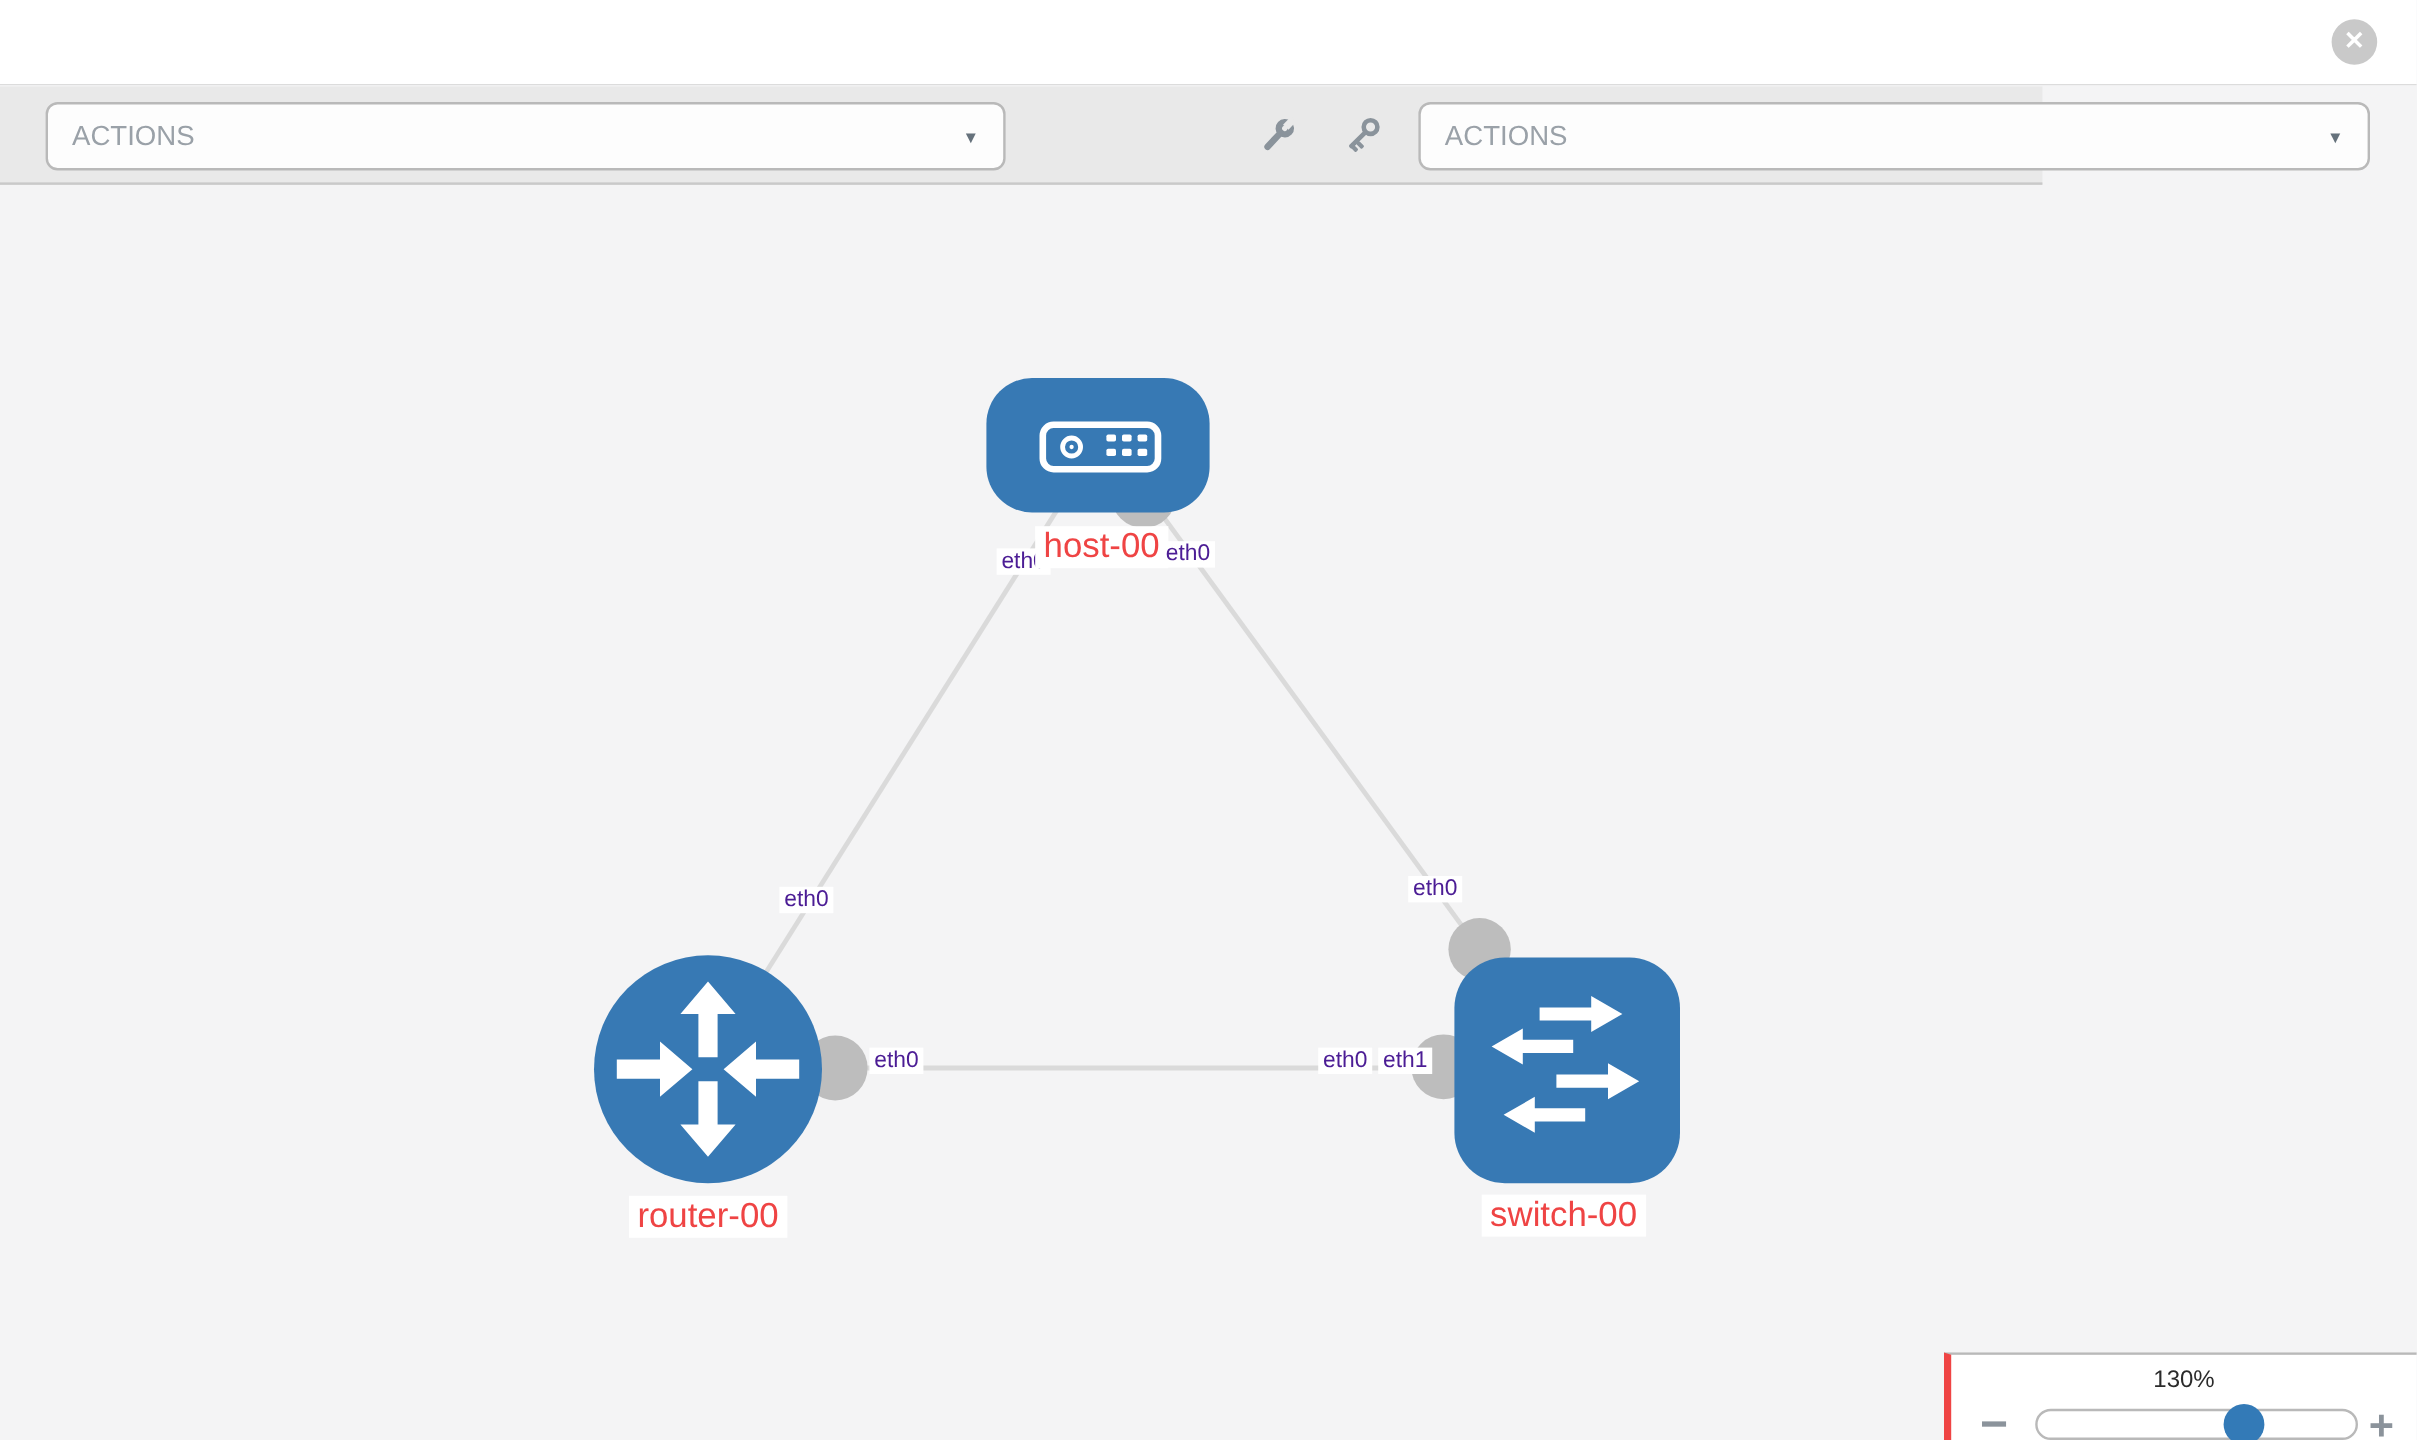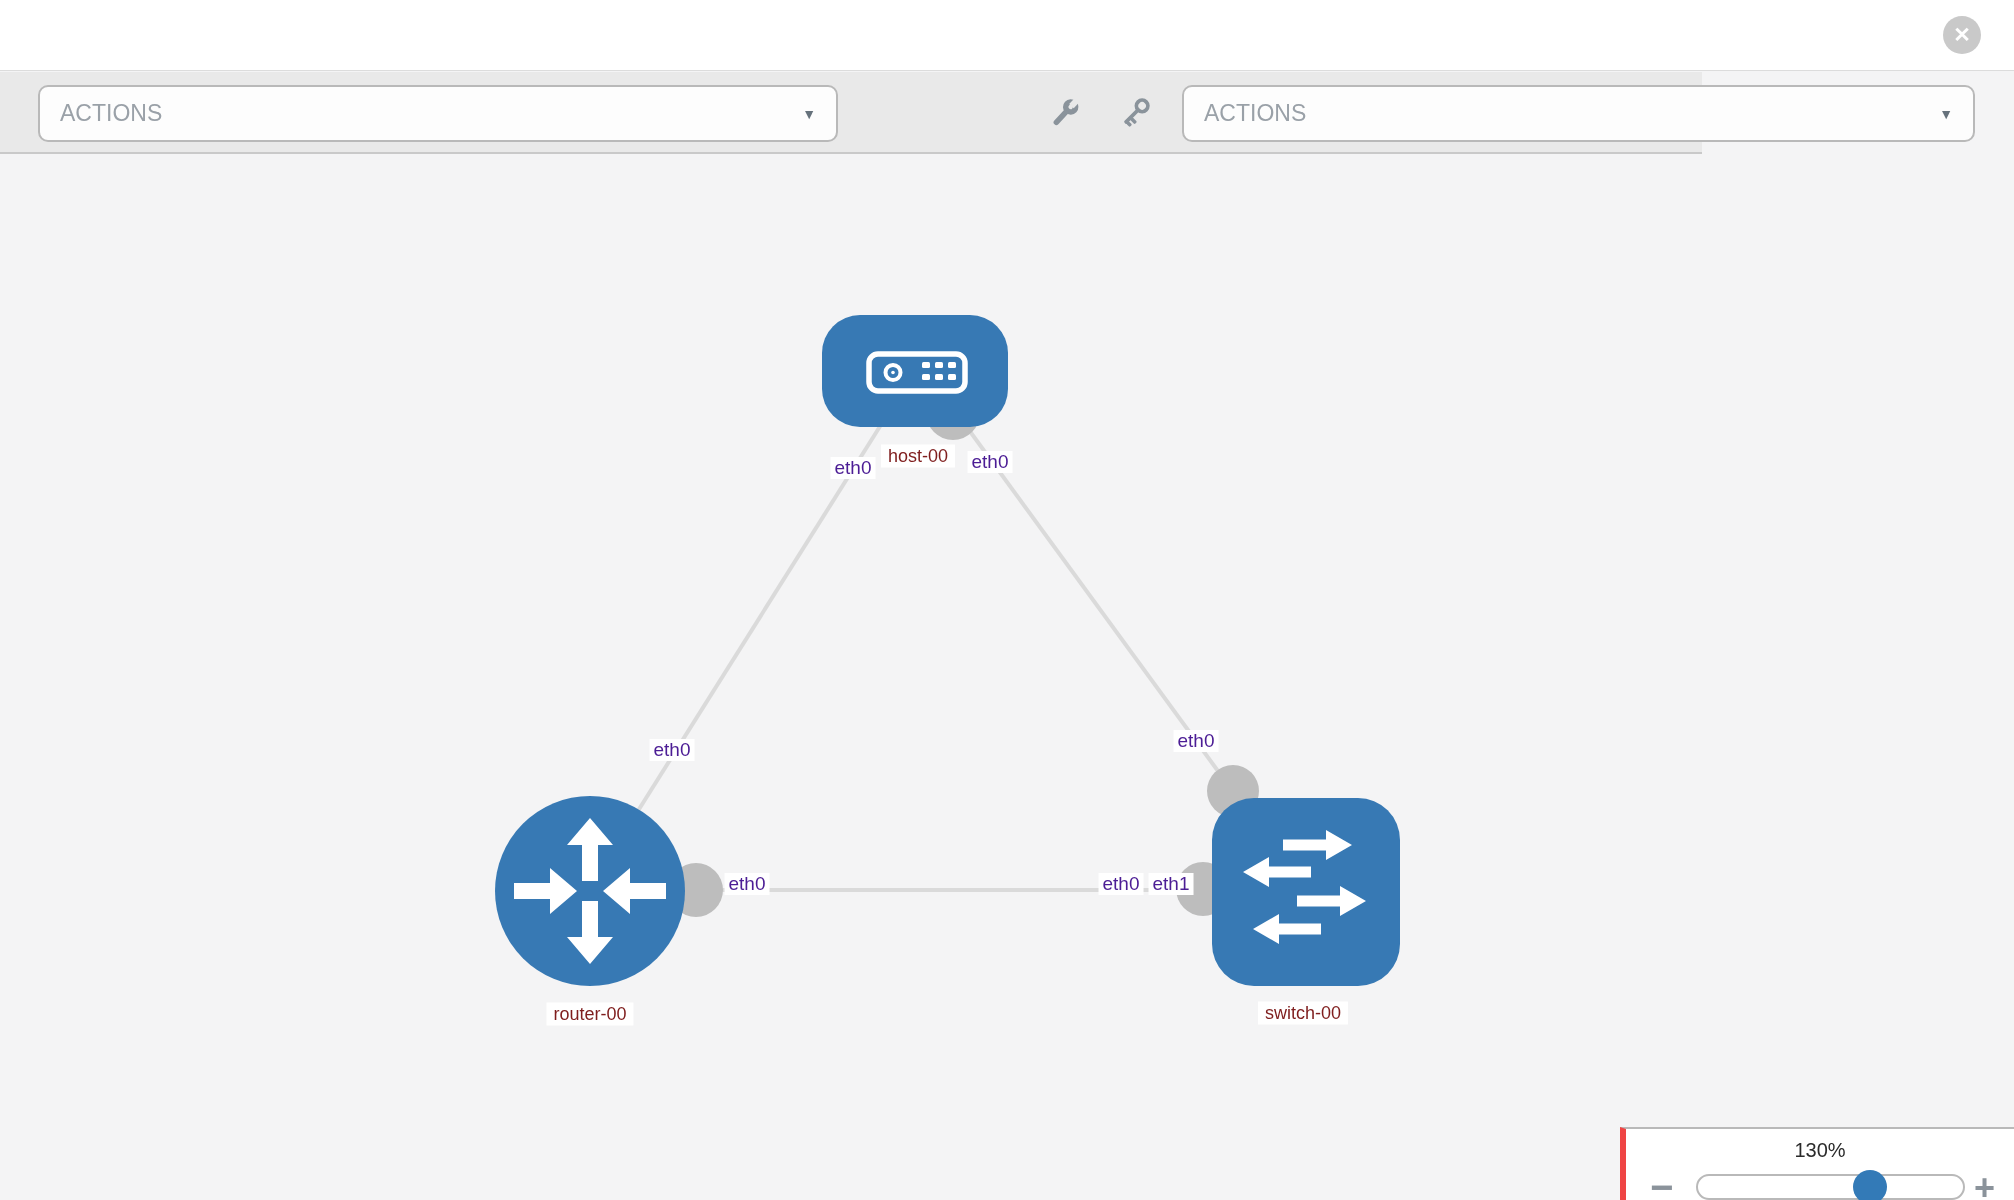--- a/index.html
+++ b/index.html
@@ -31,21 +31,21 @@
   .icon-wrench { left:1046px; }
   .icon-key    { left:1116px; }
 
   
   .canvas { position:absolute; top:156px; left:0; width:2014px; height:1044px;
             background:#f4f4f5; z-index:1; }
   svg.topo { position:absolute; top:0; left:0; z-index:5; }
 
   .lbl { position:absolute; transform:translate(-50%,-50%); background:#ffffff;
          white-space:nowrap; z-index:10; }
-  .node-lbl { font-size:18px; color:#7f1d1d; padding:1px 7px; }
+  .node-lbl { font-size:29px; color:#ef4444; padding:1px 7px; }
   .if-lbl   { font-size:19px; color:#4c1d95; padding:0 4px; }
 
   #lbl-host   { left:918px;  top:456px; }
   #lbl-router { left:590px;  top:1014px; }
   #lbl-switch { left:1303px; top:1013px; }
   #if-hl  { left:853px;  top:468px; }
   #if-hr  { left:990px;  top:462px; }
   #if-rt  { left:672px;  top:750px; }
   #if-st  { left:1196px; top:741px; }
   #if-rm  { left:747px;  top:884px; }

